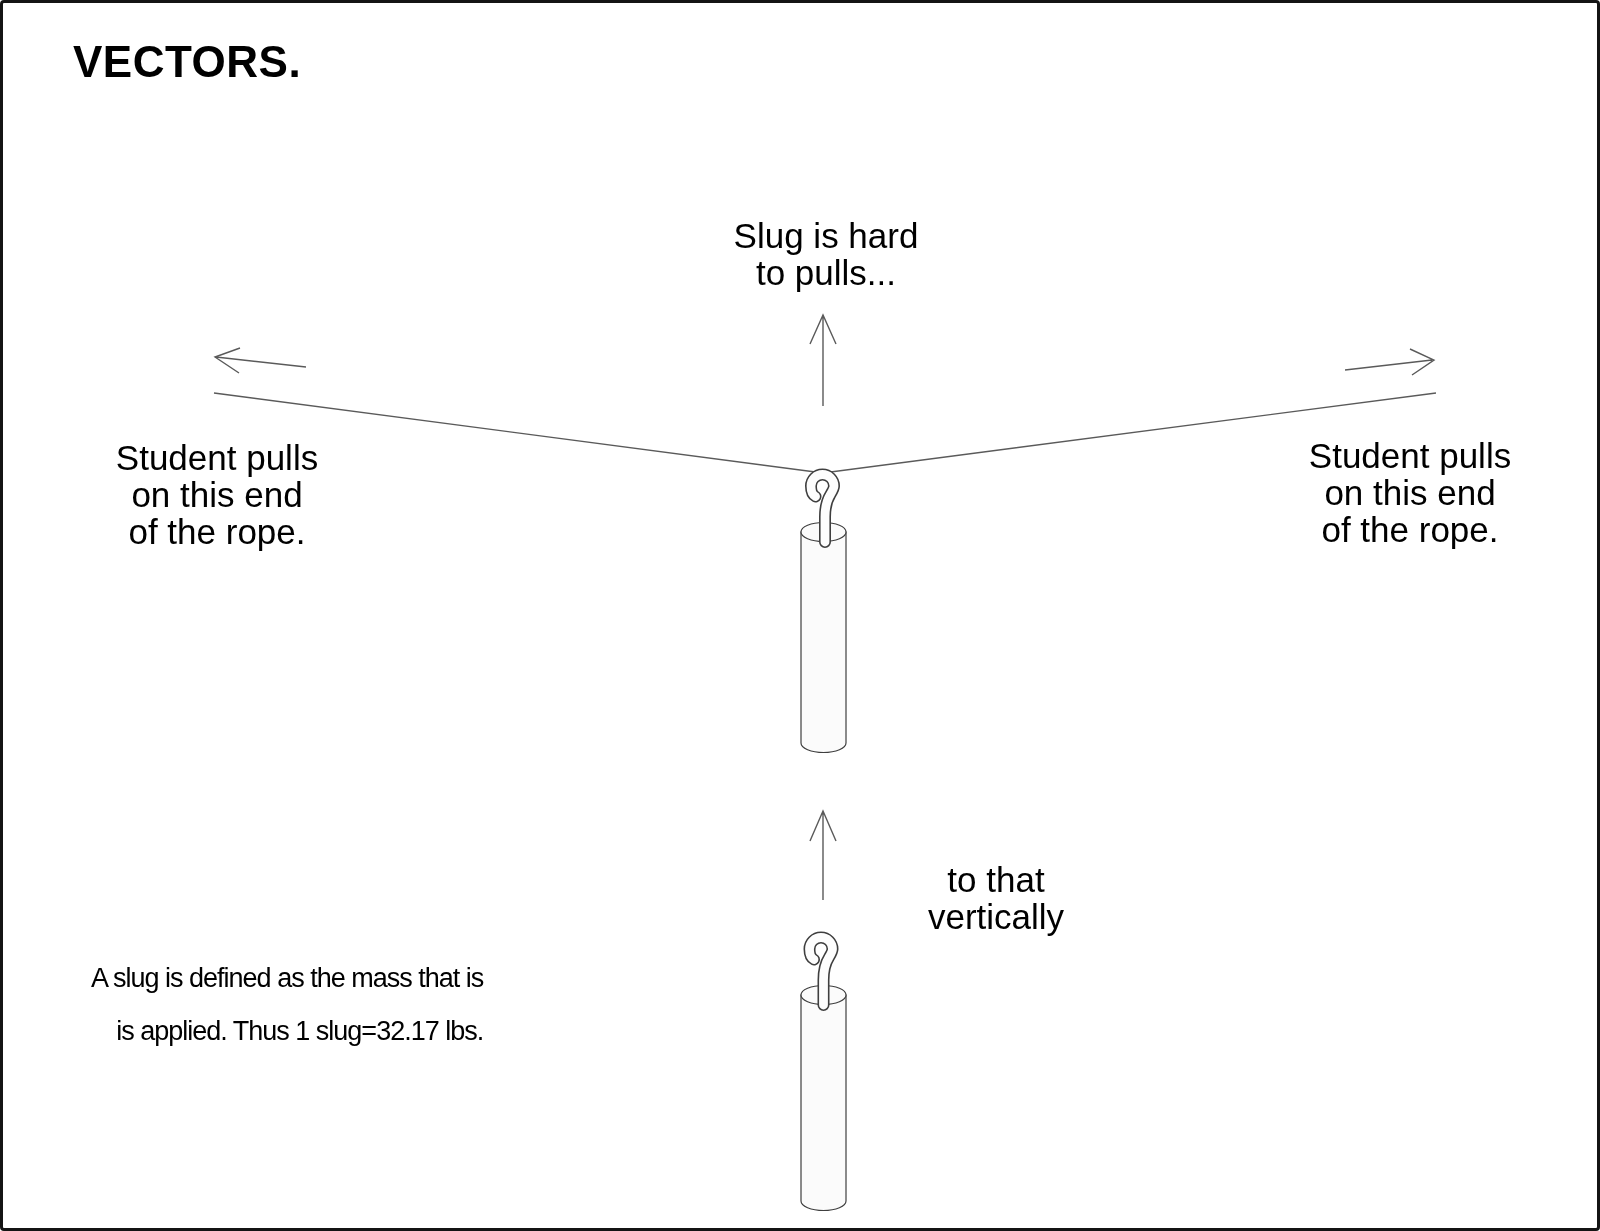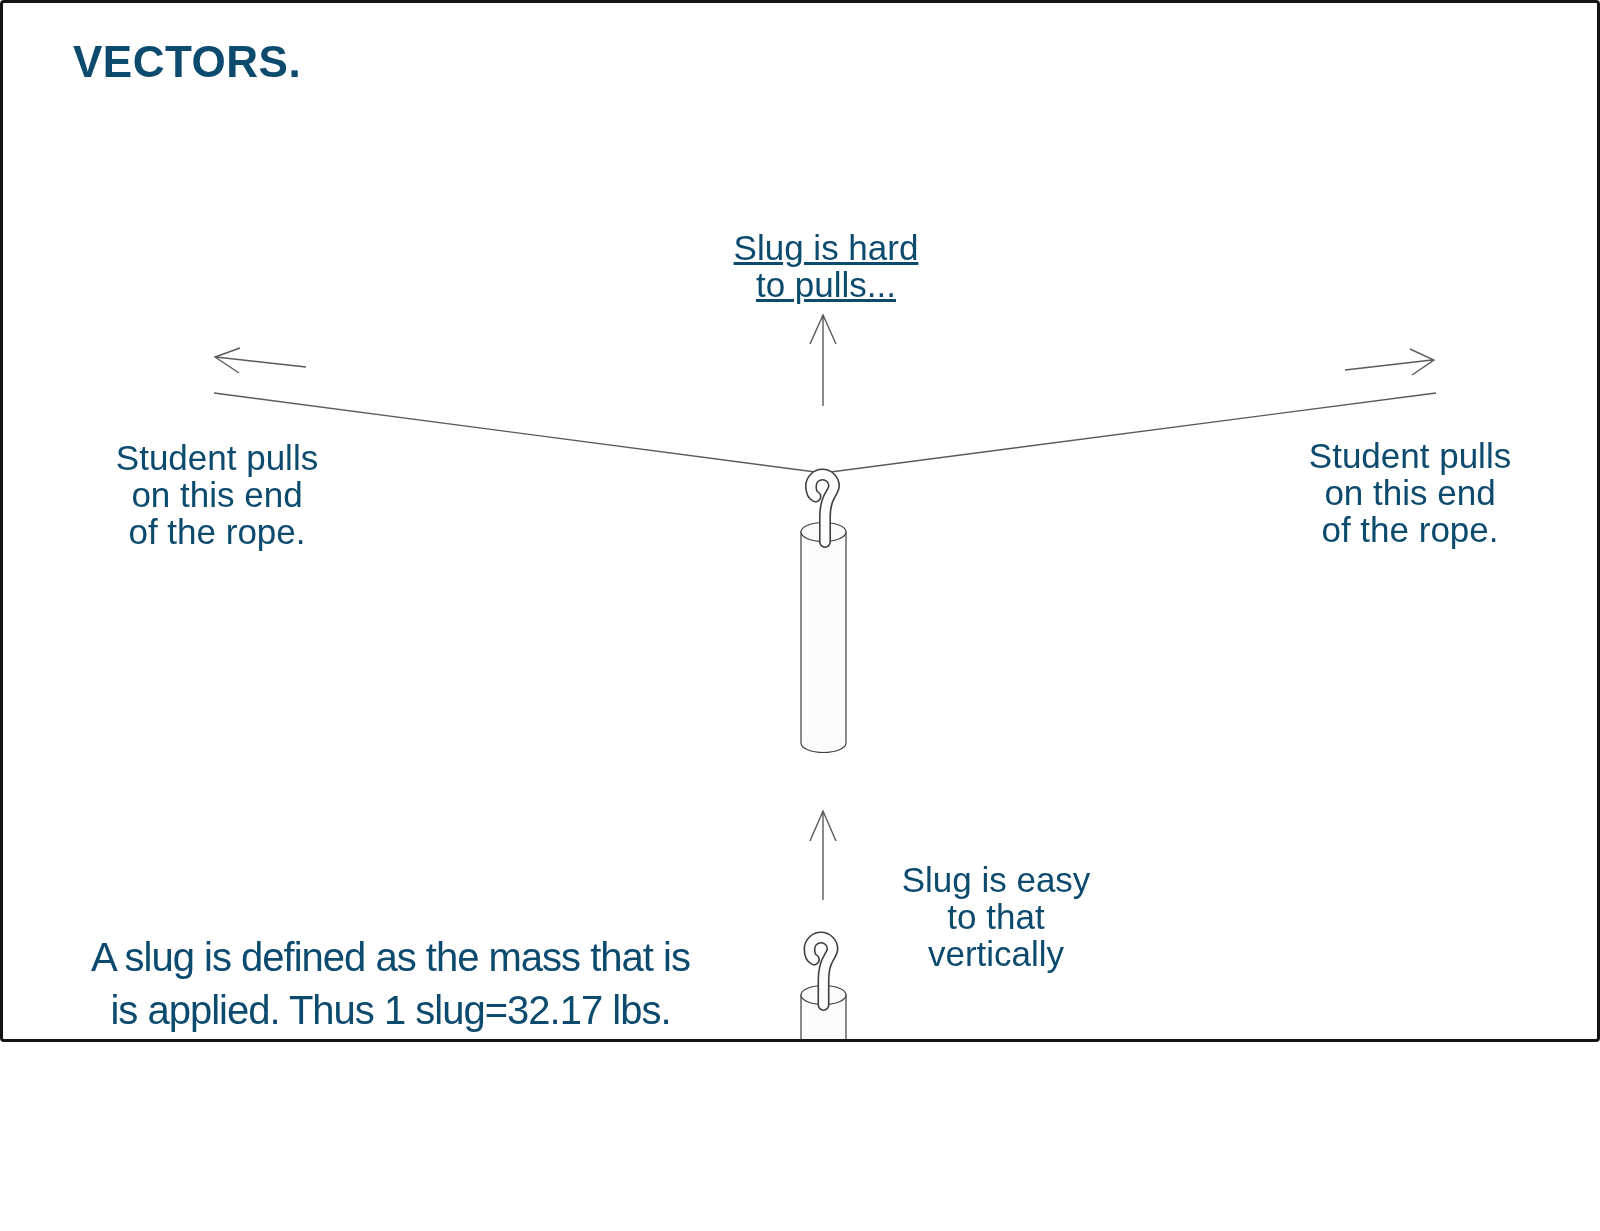--- a/index.html
+++ b/index.html
@@ -3,28 +3,28 @@
 <meta charset="utf-8">
 <style>
   html, body {
     margin: 0;
     padding: 0;
     background: #ffffff;
   }
   .page {
     position: relative;
     width: 1600px;
-    height: 1042px;
+    height: 1231px;
     box-sizing: border-box;
     background: #ffffff;
     border: 3px solid #141414;
     border-radius: 4px;
     overflow: hidden;
     font-family: "Liberation Sans", sans-serif;
-    color: #0c4a6e;
+    color: #000000;
   }
   .abs { position: absolute; }
   .svg-layer {
     position: absolute;
     left: 0; top: 0;
     width: 1600px; height: 1231px;
   }
   .page-title {
     left: 70px; top: 34px;
     font-size: 44px;
@@ -41,30 +41,30 @@
     font-weight: bold;
     text-align: right;
   }
   .annotation {
     font-size: 35px;
     line-height: 37px;
     text-align: center;
     width: 400px;
   }
   .annotation div { white-space: nowrap; }
-  .label-hard  { left: 623px; top: 226px; text-decoration: underline; }
+  .label-hard  { left: 623px; top: 214px; }
   .label-left  { left: 14px;  top: 436px; }
   .label-right { left: 1207px; top: 434px; }
   .label-easy  { left: 793px; top: 858px; }
   .definition {
-    left: 88px; top: 928px;
-    font-size: 40px;
+    left: 88px; top: 949px;
+    font-size: 27px;
     line-height: 53px;
     letter-spacing: -1px;
-    text-align: center;
+    text-align: right;
   }
   .definition div { white-space: nowrap; }
 </style>
 </head>
 <body>
 
 <div class="page">
 
   <svg class="svg-layer" viewBox="0 0 1600 1231" xmlns="http://www.w3.org/2000/svg">
     <defs>
@@ -118,21 +118,20 @@
     <div>of the rope.</div>
   </div>
 
   <div class="abs annotation label-right">
     <div>Student pulls</div>
     <div>on this end</div>
     <div>of the rope.</div>
   </div>
 
   <div class="abs annotation label-easy">
-    <div>Slug is easy</div>
     <div>to that</div>
     <div>vertically</div>
   </div>
 
   <div class="abs definition">
     <div>A slug is defined as the mass that is</div>
     <div>is applied. Thus 1 slug=32.17 lbs.</div>
   </div>
 
 </div>

